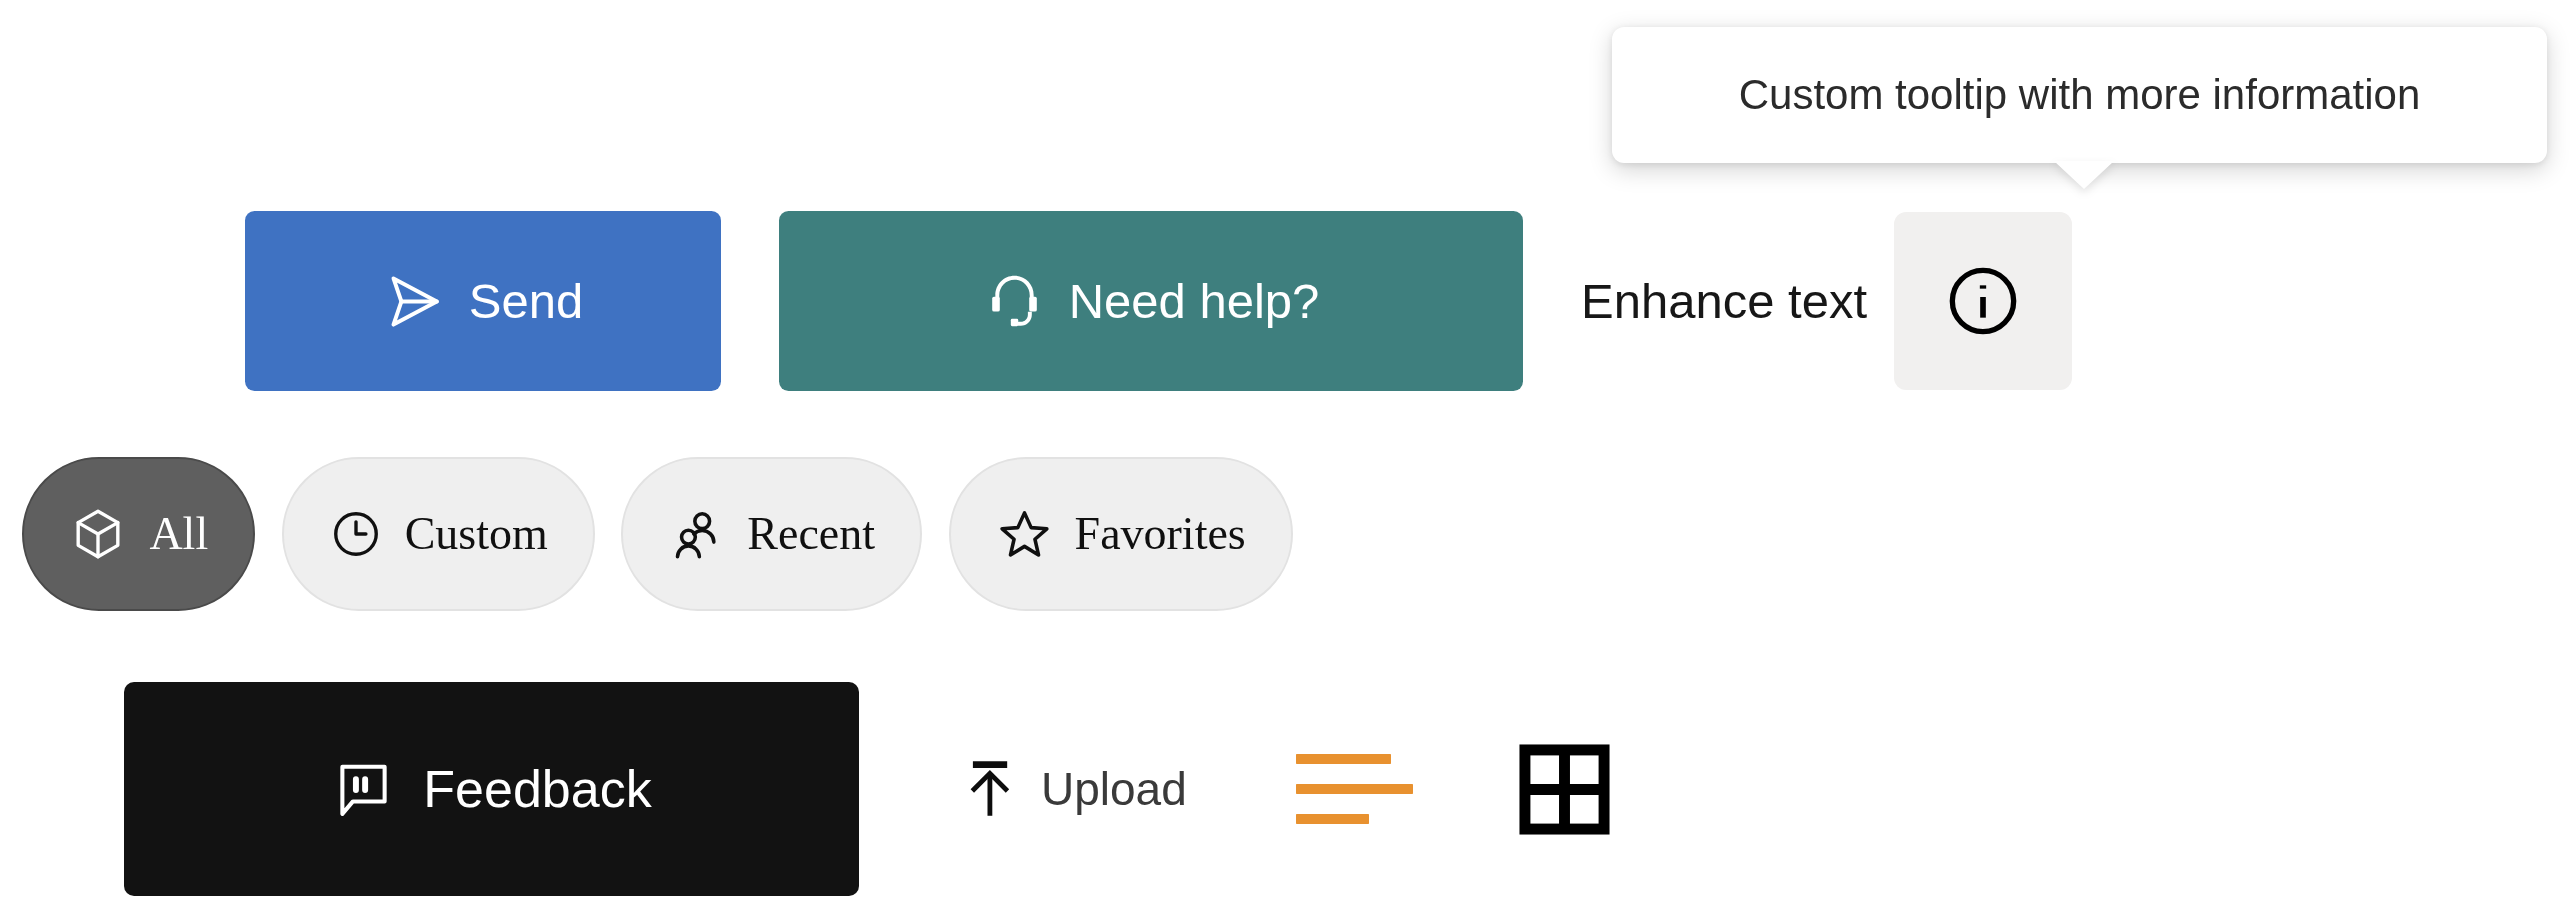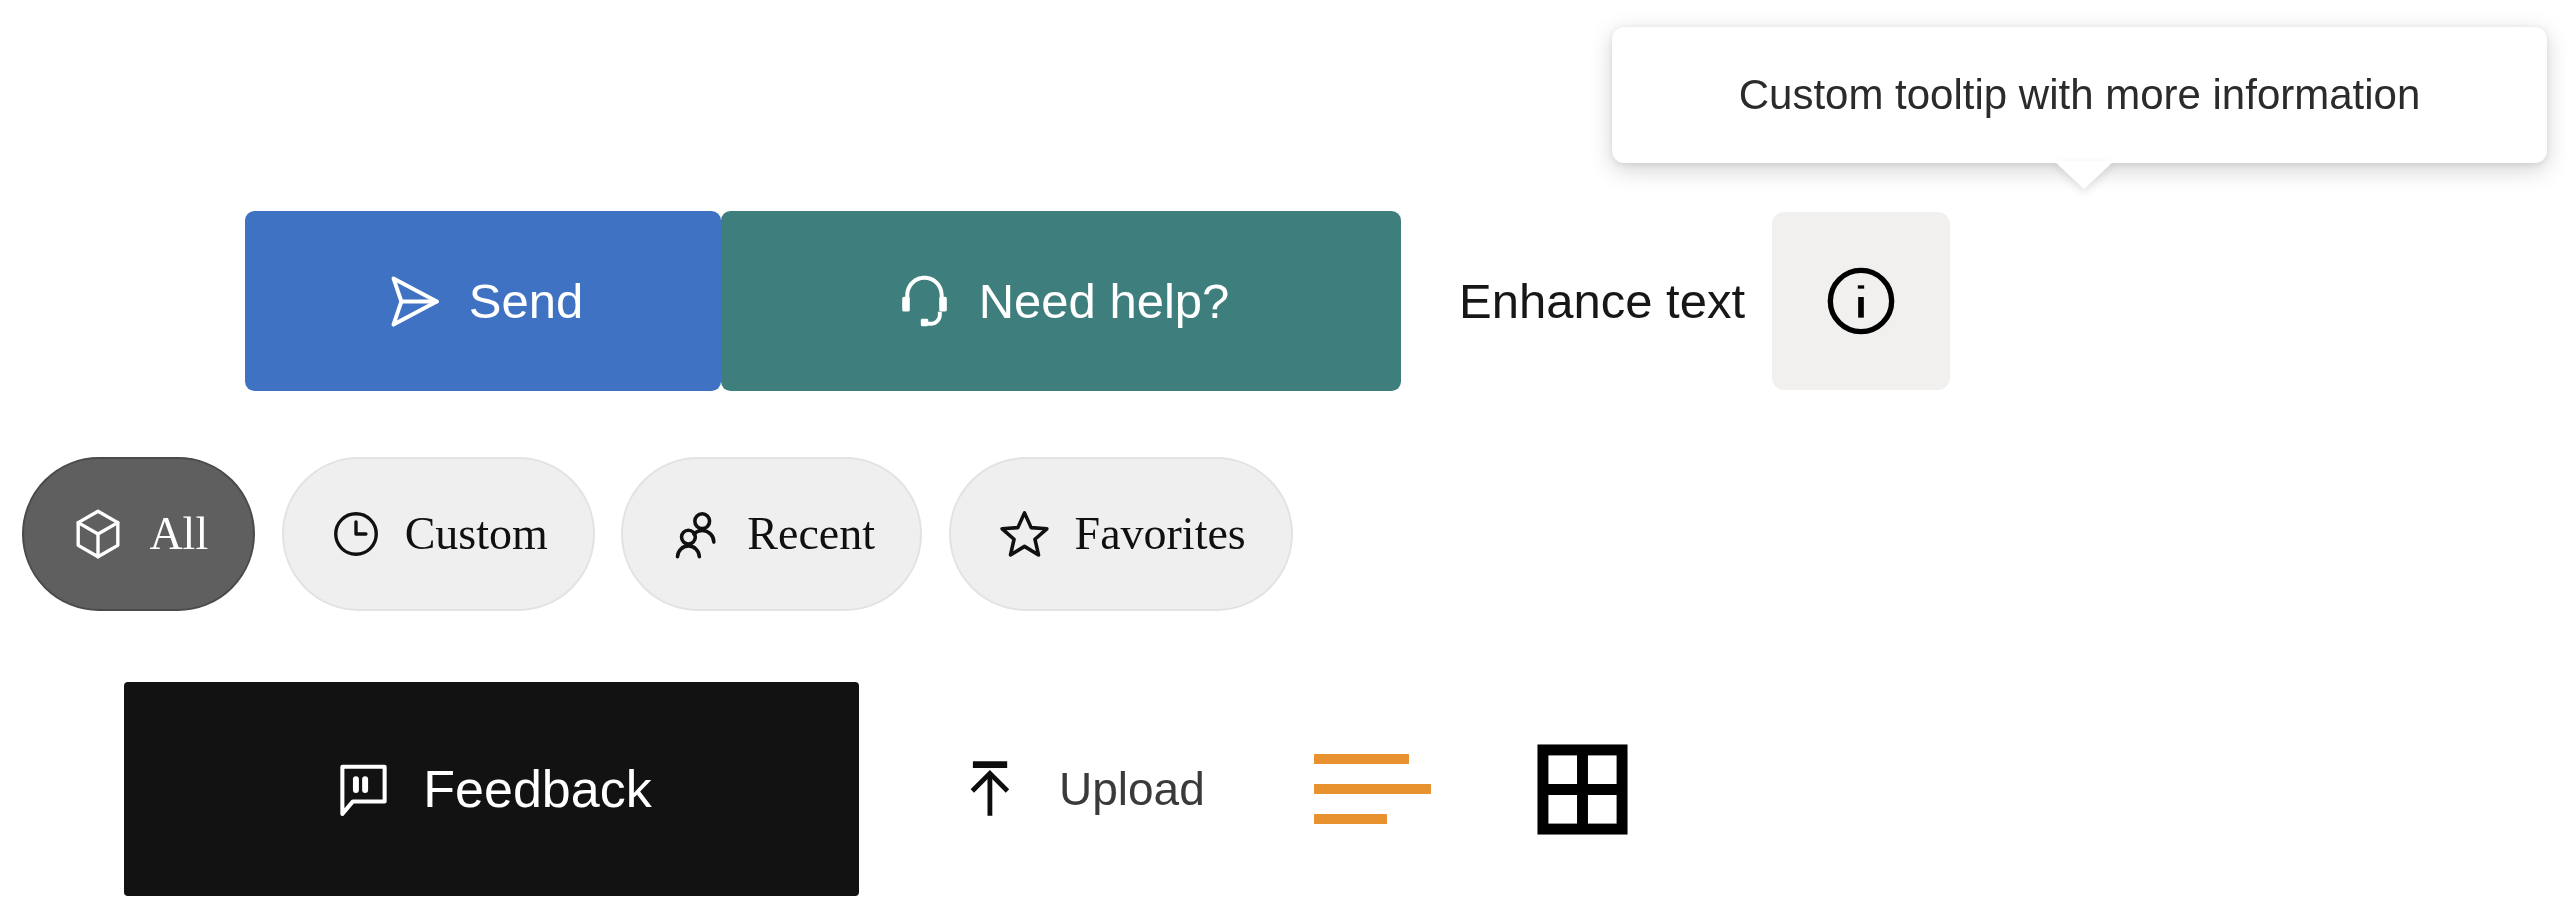--- a/index.html
+++ b/index.html
@@ -70,21 +70,21 @@
     padding: 0 37px;
     box-sizing: border-box;
     cursor: pointer;
     font-family: "Liberation Sans", sans-serif;
     color: #ffffff;
     font-size: 49px;
     line-height: 1;
     white-space: nowrap;
   }
   #send-button { background: #3f72c2; width: 476px; }
-  #need-help-button { background: #3e7f7e; width: 680px; }
+  #need-help-button { background: #3e7f7e; width: 744px; margin-left: 58px; }
 
   #enhance-text-label {
     margin-left: 58px;
     font-size: 49px;
     color: #171717;
     line-height: 1;
     white-space: nowrap;
   }
   #info-button {
     margin-left: 27px;
@@ -137,38 +137,38 @@
   #row-footer {
     left: 124px;
     top: 682px;
     height: 214px;
   }
   #feedback-button {
     width: 735px;
     height: 214px;
     background: #121212;
     border: none;
-    border-radius: 4px;
+    border-radius: 10px;
     display: flex;
     align-items: center;
     justify-content: center;
     gap: 27px;
     cursor: pointer;
     color: #ffffff;
     font-family: "Liberation Sans", sans-serif;
     font-size: 52px;
     line-height: 1;
     padding: 0;
     white-space: nowrap;
   }
   #upload-control {
     margin-left: 102px;
     display: flex;
     align-items: center;
-    gap: 30px;
+    gap: 12px;
     cursor: pointer;
   }
   #upload-label {
     font-size: 46px;
     color: #3a3a3a;
     line-height: 1;
     white-space: nowrap;
   }
   #list-icon-button {
     margin-left: 109px;

